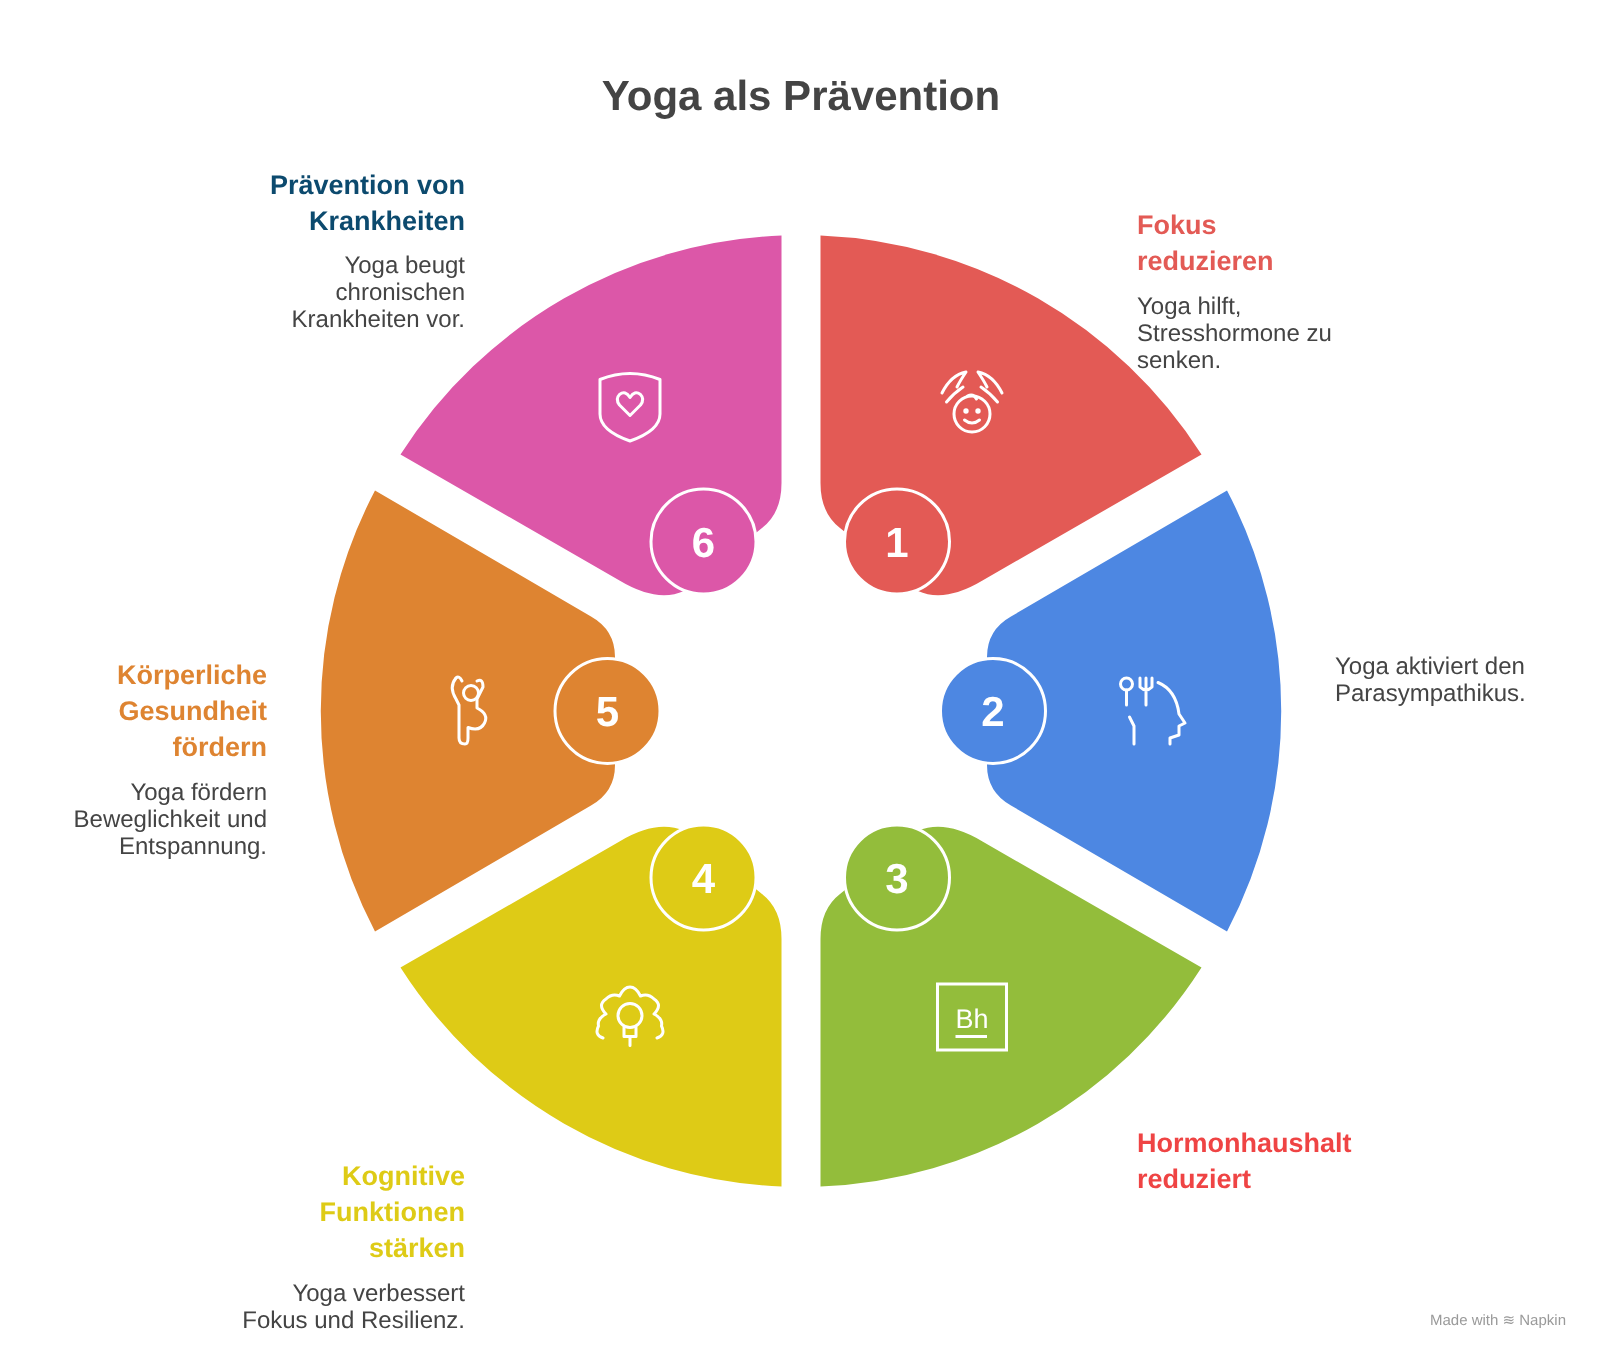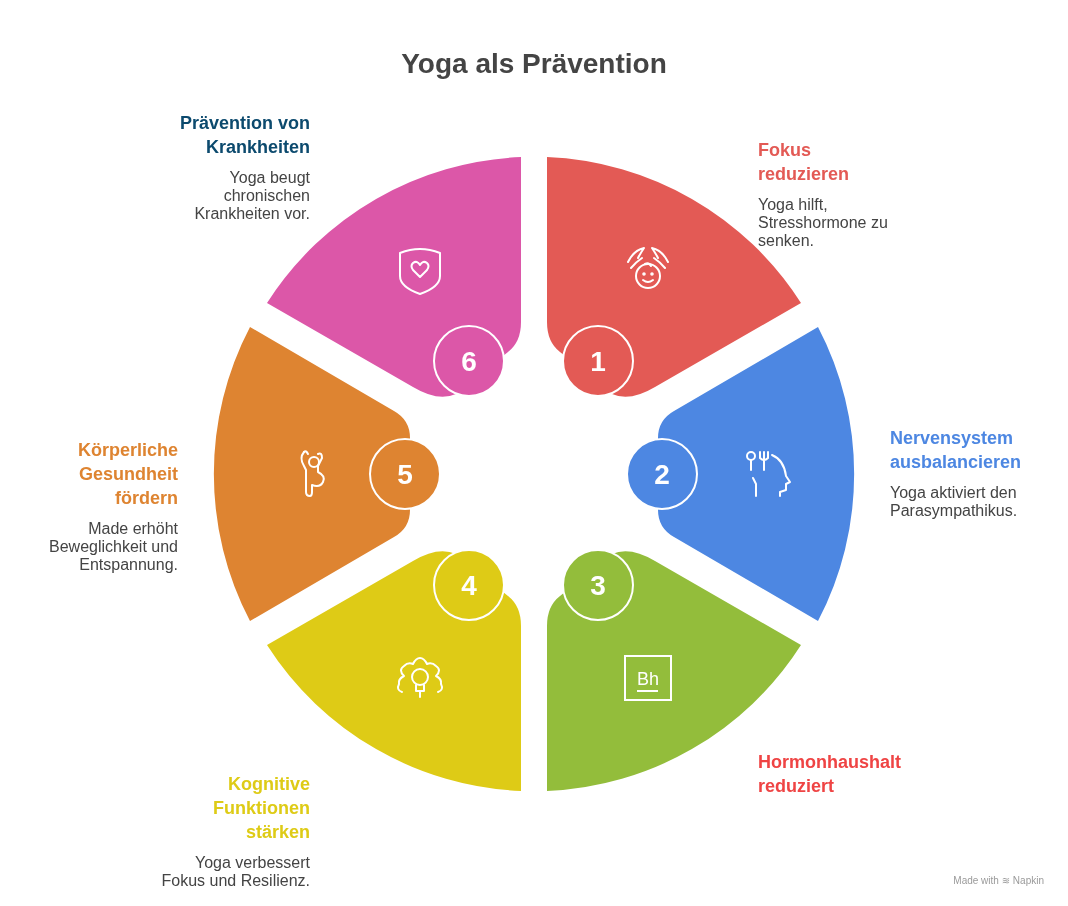--- a/index.html
+++ b/index.html
@@ -106,36 +106,35 @@
     <path d="M420 277 L413 270 Q410 266 413 263 Q417 260 420 265 Q423 260 427 263 Q430 266 427 270 Z"></path>
   </g>
 </svg>
 
 <div class="label right" style="left:758px;top:138px;width:200px;">
   <h3 style="color:#E35A55;"><span>Fokus</span><br><span>reduzieren</span></h3>
   <p><span>Yoga hilft,</span><br><span>Stresshormone zu</span><br><span>senken.</span></p>
 </div>
 
 <div class="label right" style="left:890px;top:426px;width:170px;">
-  <h3 style="color:#4D87E2;"><span>Nervensystem</span><br><span>ausbalancieren</span></h3>
   <p><span>Yoga aktiviert den</span><br><span>Parasympathikus.</span></p>
 </div>
 
 <div class="label right" style="left:758px;top:750px;width:200px;">
   <h3 style="color:#ef4444;"><span>Hormonhaushalt</span><br><span>reduziert</span></h3>
 </div>
 
 <div class="label left" style="left:110px;top:738px;width:200px;margin-top:34px;">
   <h3 style="color:#DECB16;"><span>Kognitive</span><br><span>Funktionen</span><br><span>stärken</span></h3>
   <p><span>Yoga verbessert</span><br><span>Fokus und Resilienz.</span></p>
 </div>
 
 <div class="label left" style="left:18px;top:438px;width:160px;">
   <h3 style="color:#DE8431;"><span>Körperliche</span><br><span>Gesundheit</span><br><span>fördern</span></h3>
-  <p><span>Made erhöht</span><br><span>Beweglichkeit und</span><br><span>Entspannung.</span></p>
+  <p><span>Yoga fördern</span><br><span>Beweglichkeit und</span><br><span>Entspannung.</span></p>
 </div>
 
 <div class="label left" style="left:110px;top:111px;width:200px;">
   <h3 style="color:#0c4a6e;"><span>Prävention von</span><br><span>Krankheiten</span></h3>
   <p><span>Yoga beugt</span><br><span>chronischen</span><br><span>Krankheiten vor.</span></p>
 </div>
 
 <div class="footer">
   <span>Made with</span>
   <span>≋</span>

